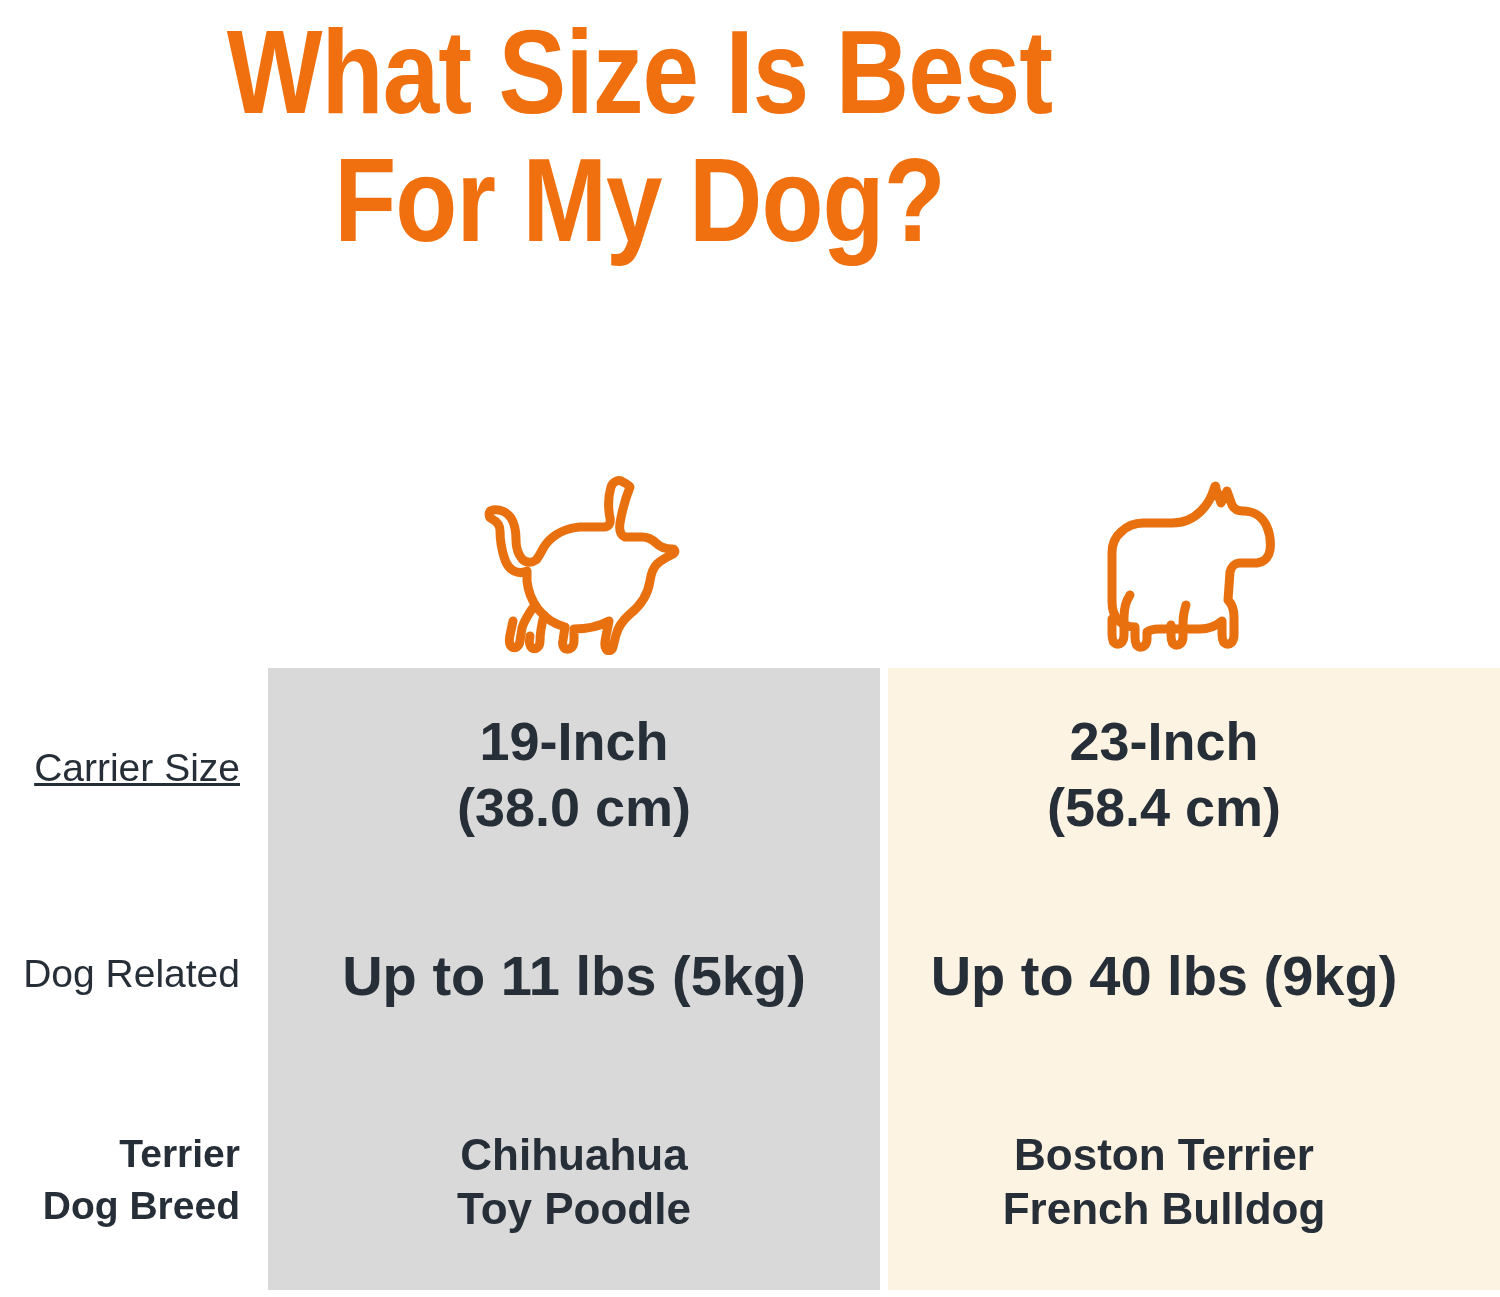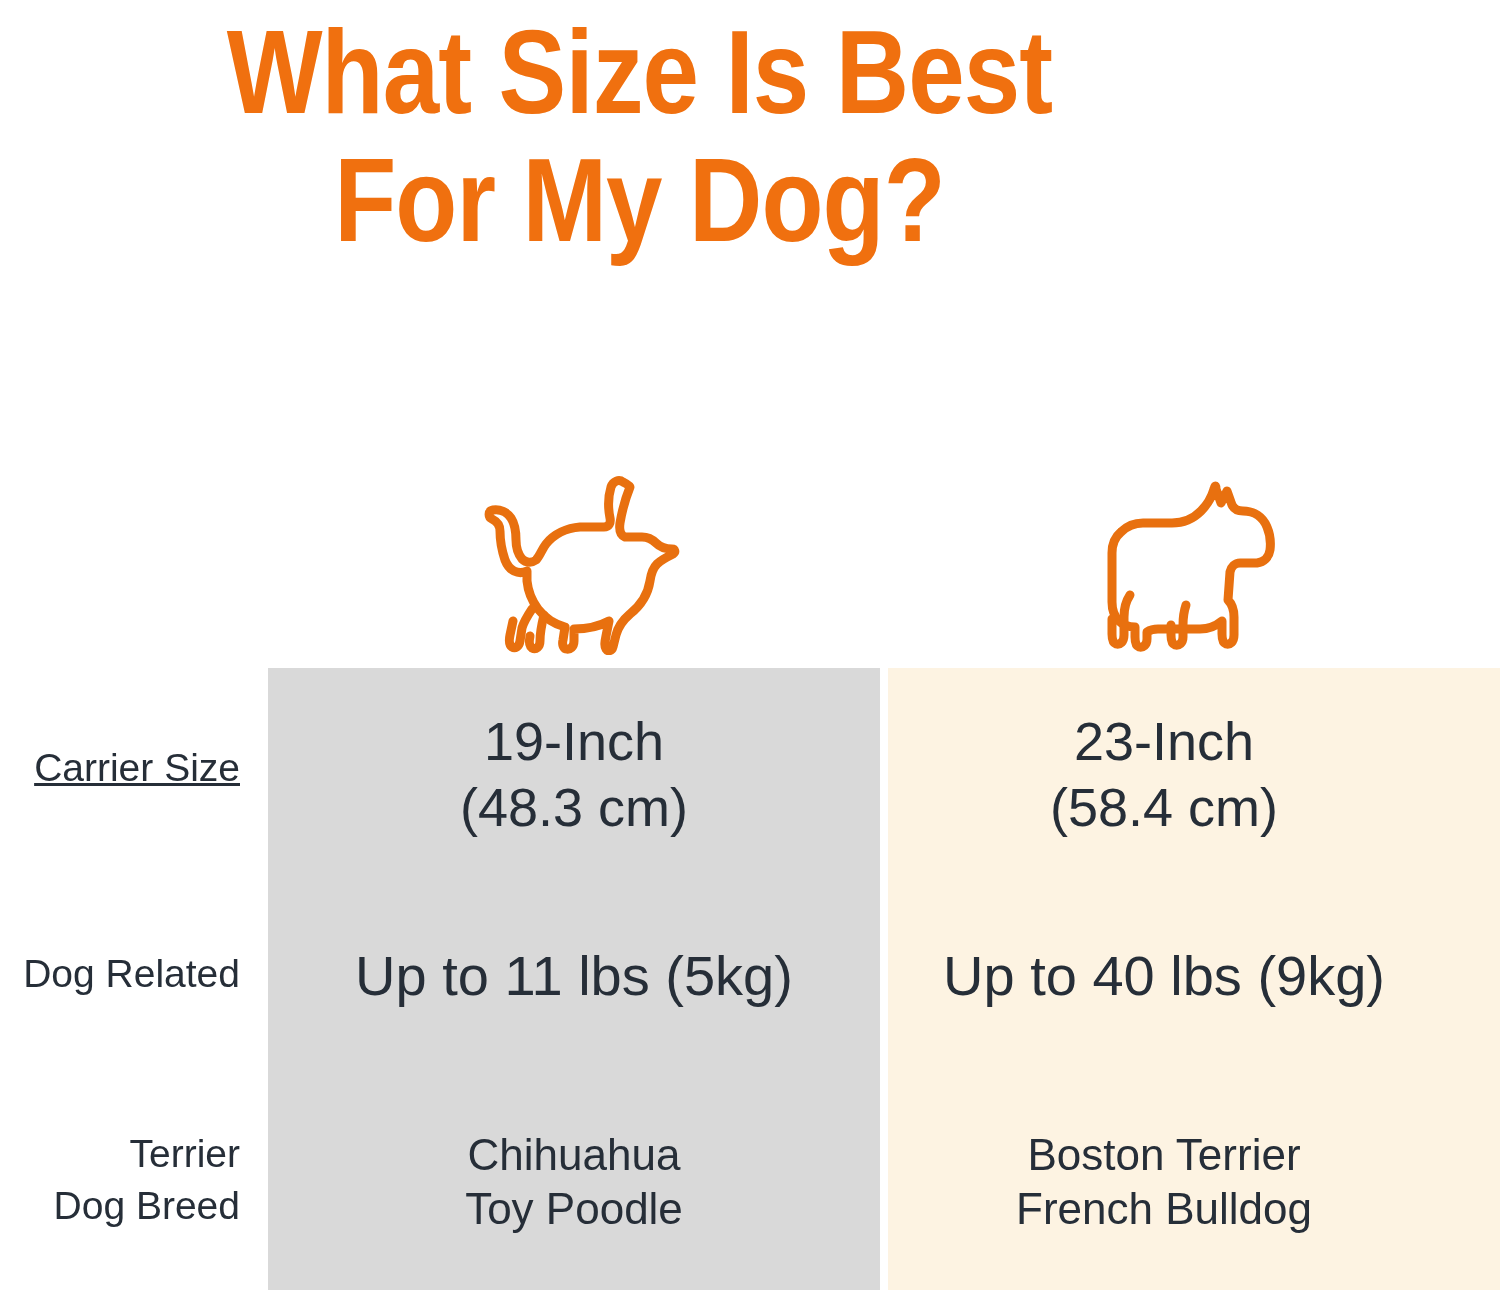--- a/index.html
+++ b/index.html
@@ -100,21 +100,21 @@
     top: 948px;
     font-size: 56px;
     line-height: 56px;
   }
   .cell.breed {
     top: 1128px;
     font-size: 44px;
     line-height: 54px;
   }
 
-  .subline { display: block; }
+  .subline { display: block; font-weight: bold; }
 </style>
 </head>
 <body>
 
 <div id="page">
 
   <div class="title-block">
     <div class="title-line">What Size Is Best</div>
     <div class="title-line">For My Dog?</div>
   </div>
@@ -231,21 +231,21 @@
   <div class="row-label r2">
     <span>Dog Related</span>
   </div>
   <div class="row-label r3">
     <span class="subline">Terrier</span>
     <span class="subline">Dog Breed</span>
   </div>
 
   <div class="cell size left-col">
     <span class="subline">19-Inch</span>
-    <span class="subline">(48.3 cm)</span>
+    <span class="subline">(38.0 cm)</span>
   </div>
   <div class="cell size right-col">
     <span class="subline">23-Inch</span>
     <span class="subline">(58.4 cm)</span>
   </div>
 
   <div class="cell weight left-col">
     <span class="subline">Up to 11 lbs (5kg)</span>
   </div>
   <div class="cell weight right-col">

